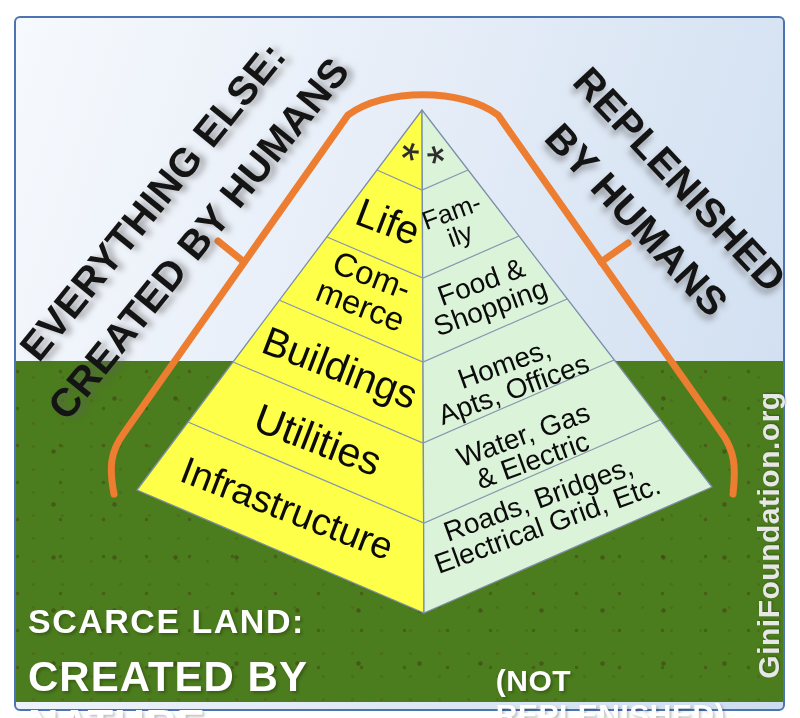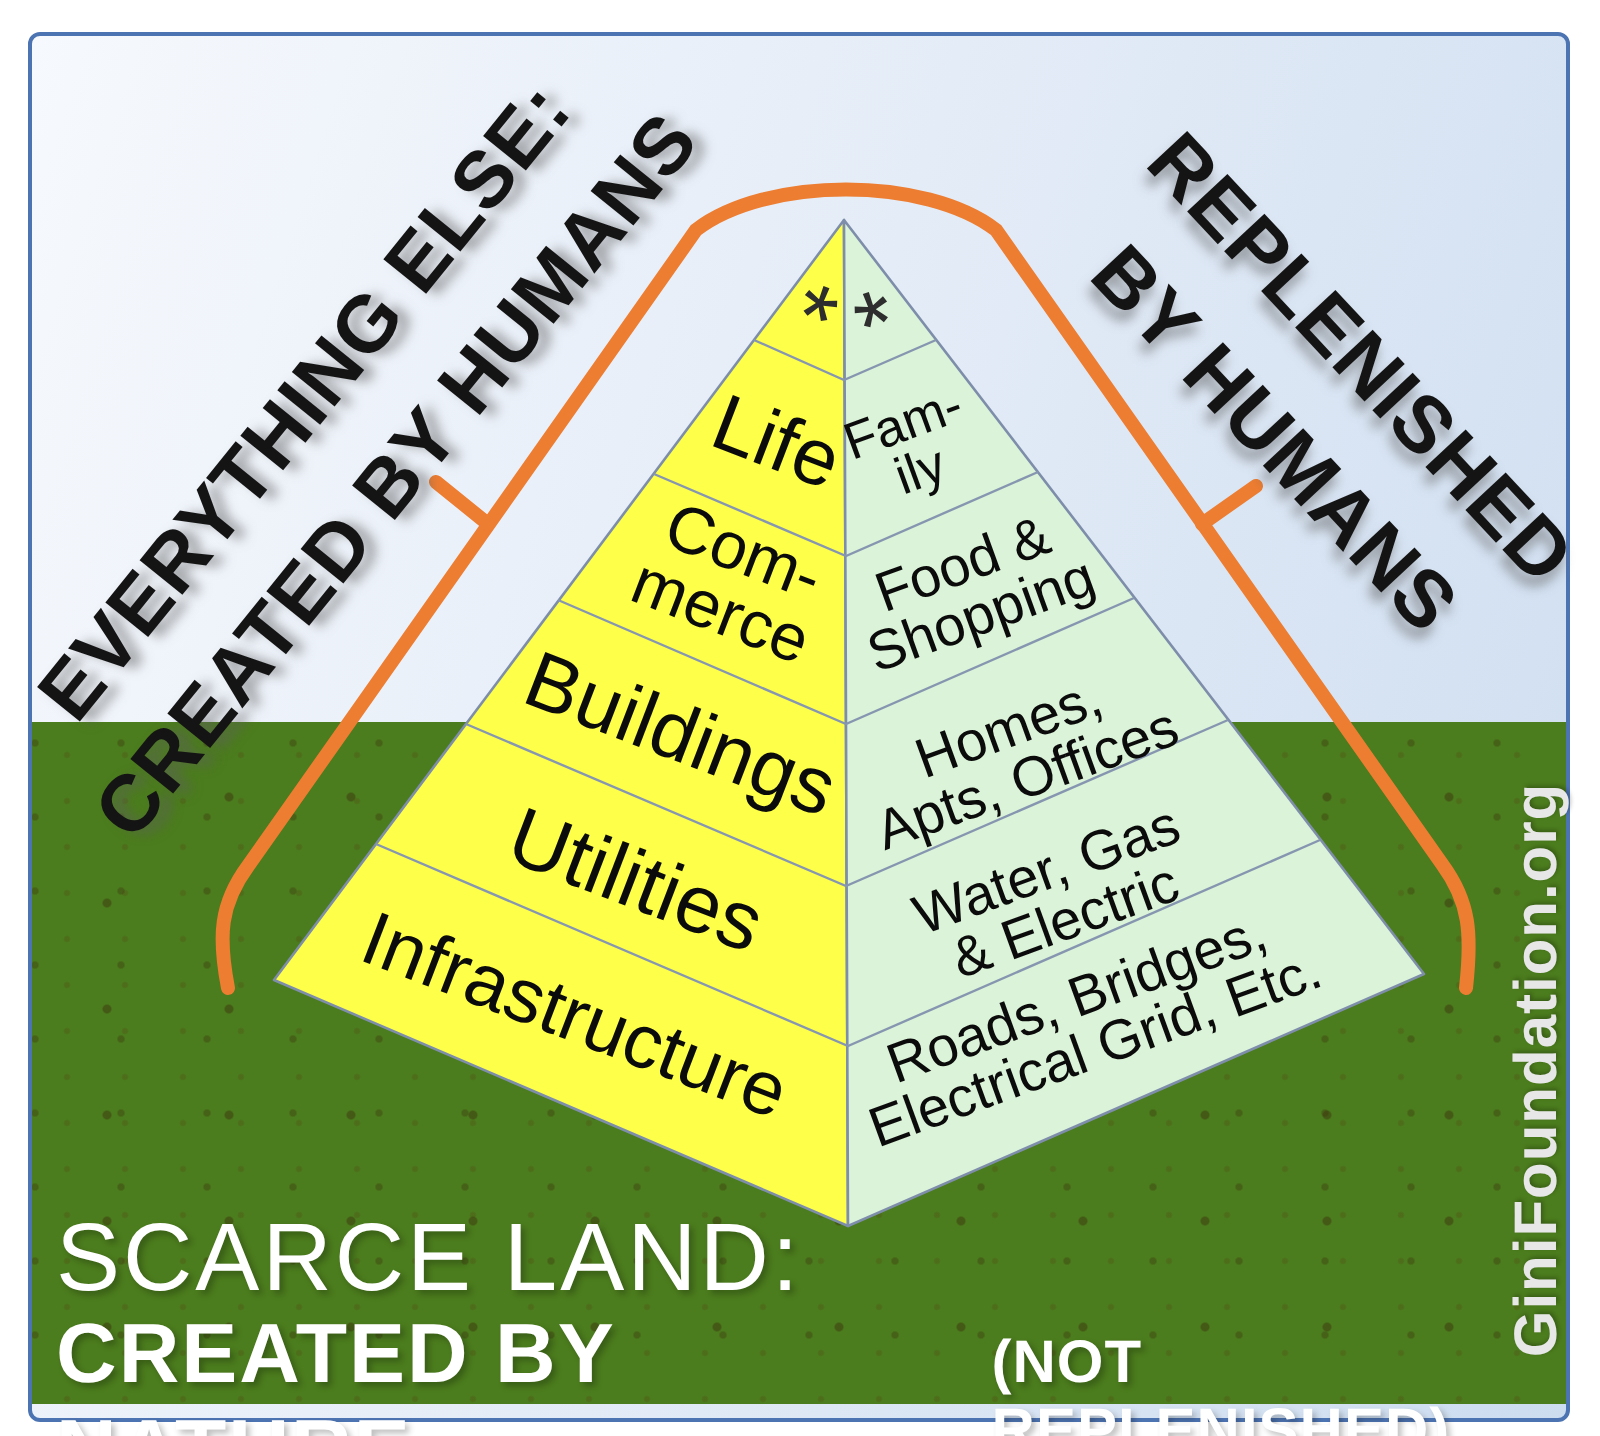--- a/index.html
+++ b/index.html
@@ -44,21 +44,21 @@
   
   .title {
     position:absolute; font-size:40px; font-weight:bold; color:#141414;
     text-align:center; white-space:nowrap; line-height:1.48; letter-spacing:0.5px;
     transform:translate(-50%,-50%) rotate(var(--rot,0deg));
     text-shadow:3px 5px 6px rgba(95,95,95,0.55);
   }
   
   .scarce1 {
     position:absolute; left:28px; top:602px;
-    font-size:48px; font-weight:normal; color:#ffffff; letter-spacing:1.5px;
+    font-size:34px; font-weight:bold; color:#ffffff; letter-spacing:1.5px;
     text-shadow:2px 2px 3px rgba(0,0,0,0.25);
   }
   .scarce2 {
     position:absolute; left:28px; top:653px;
     display:flex; align-items:baseline; gap:12px;
     color:#ffffff; font-weight:bold;
     text-shadow:2px 2px 3px rgba(0,0,0,0.25);
   }
   .scarce2-main   { font-size:42px; letter-spacing:1px; }
   .scarce2-suffix { font-size:30px; letter-spacing:0.5px; }

